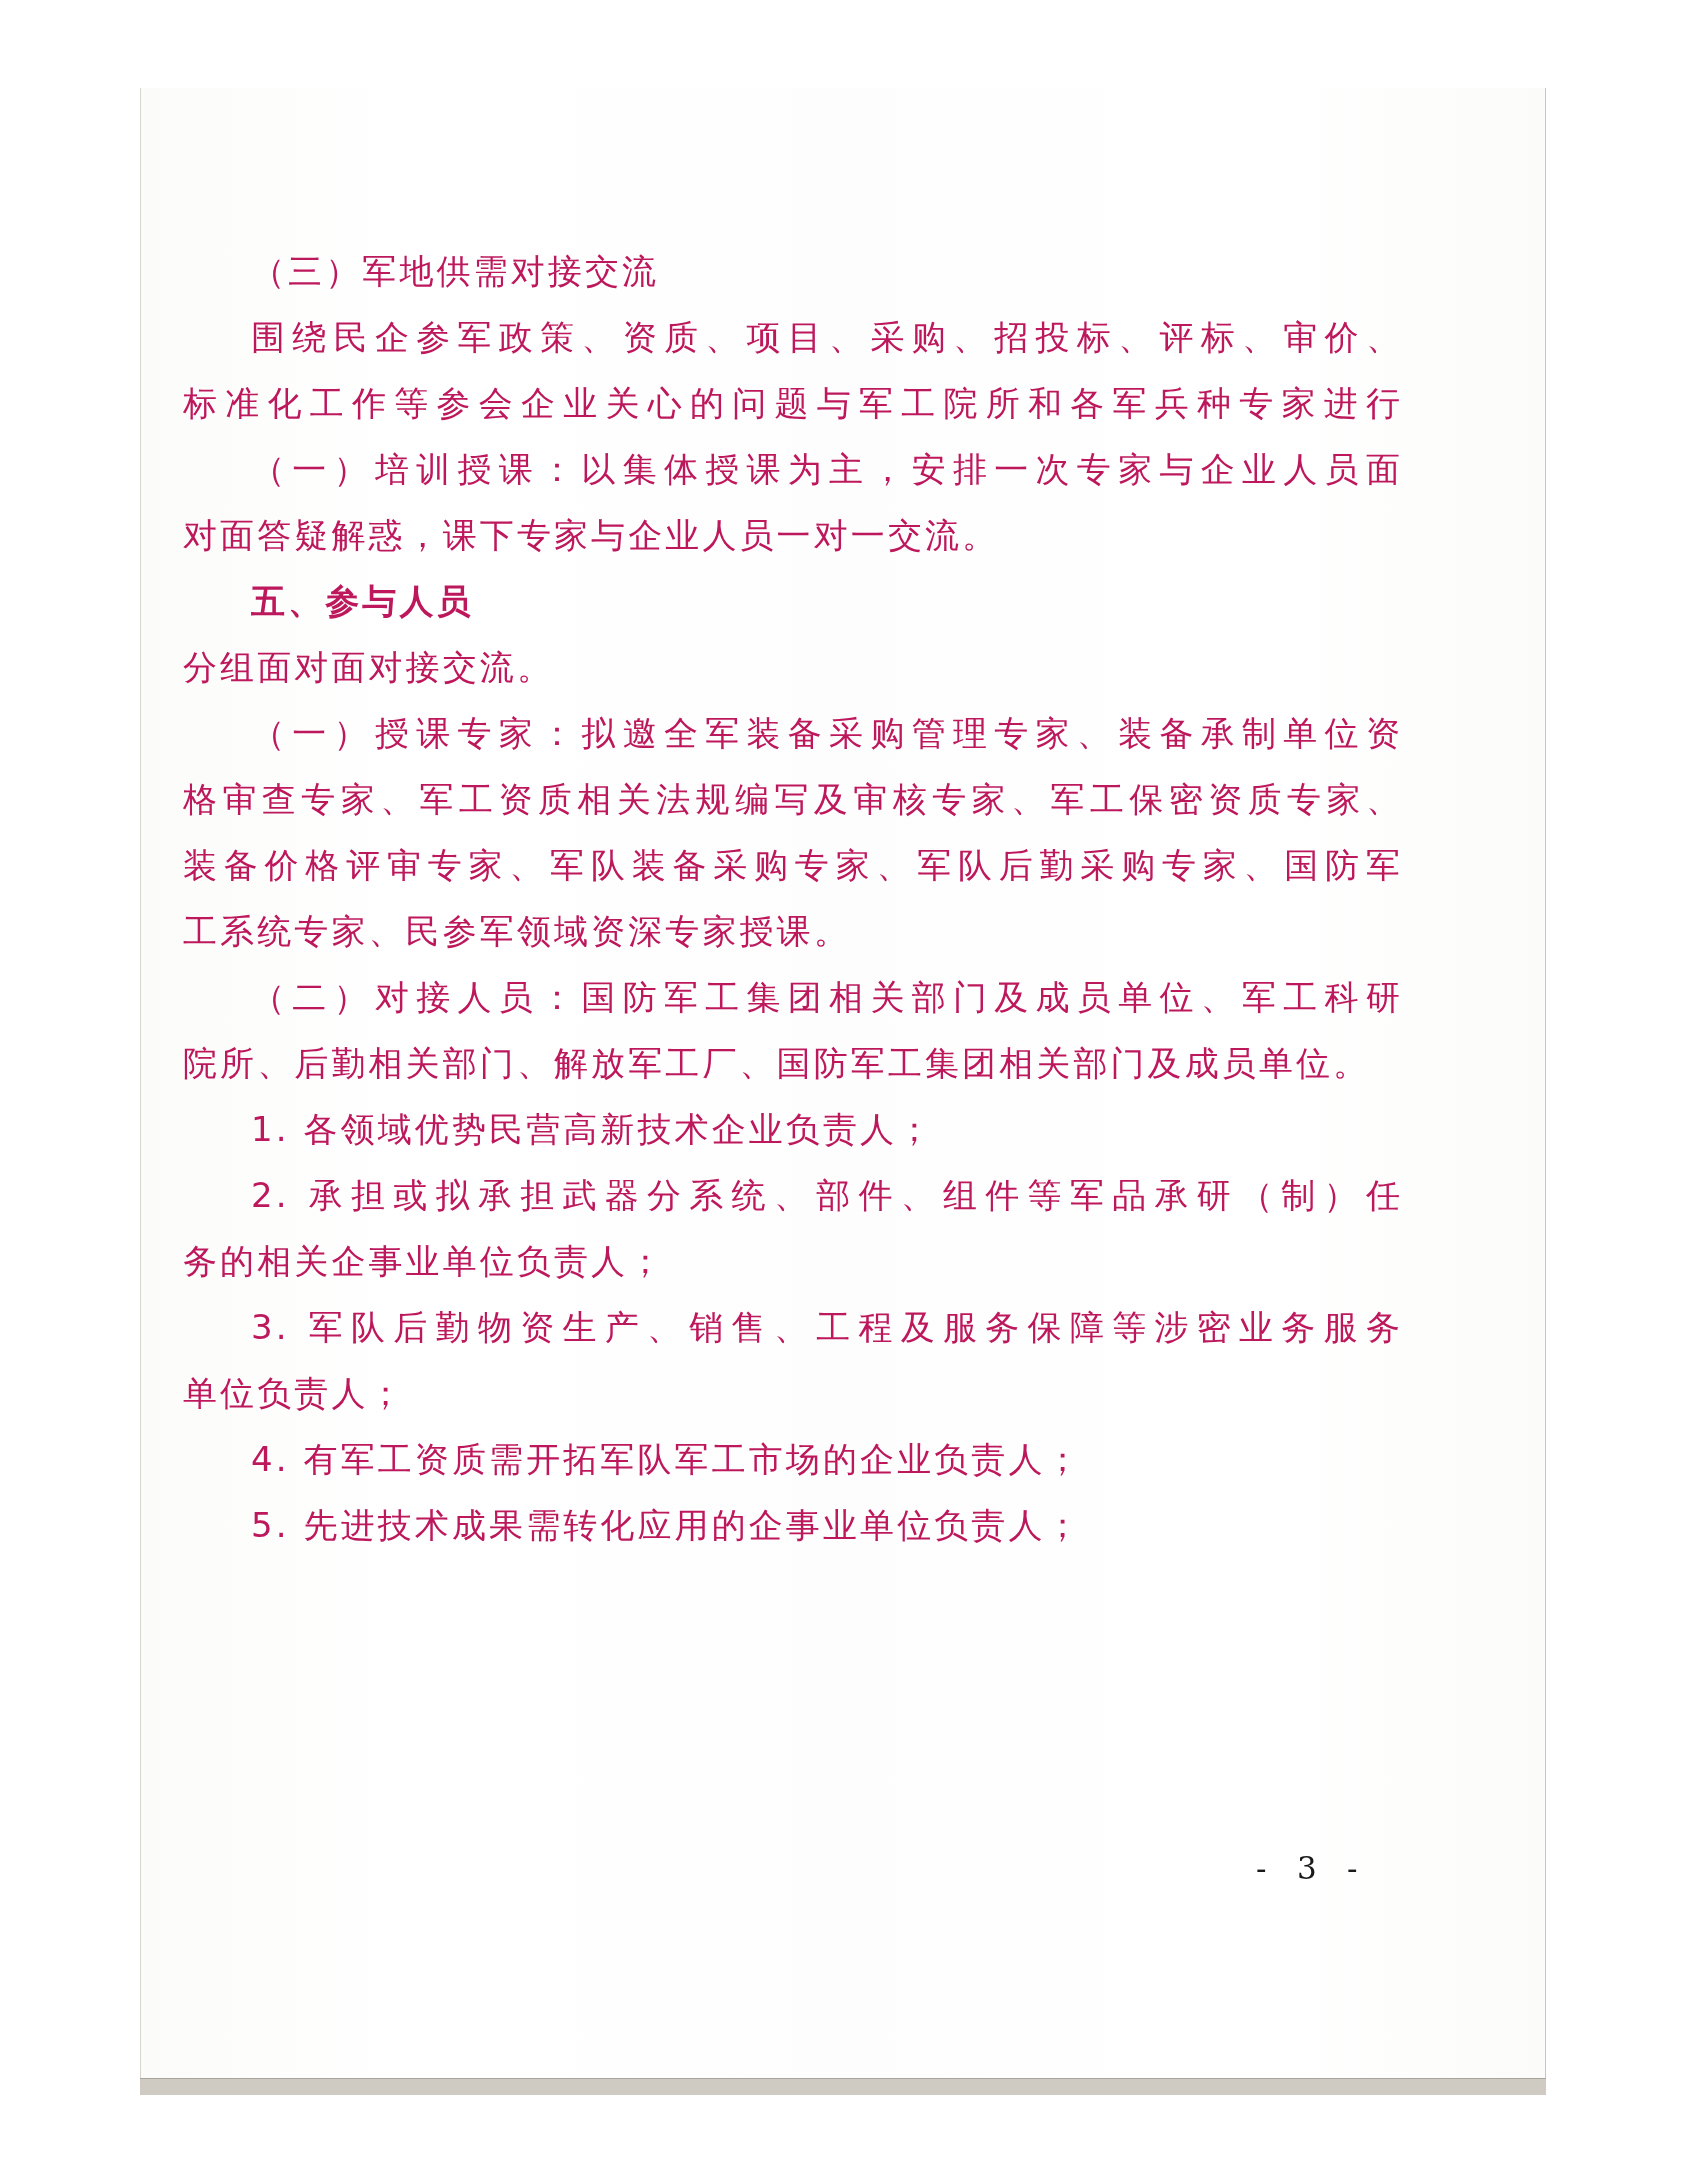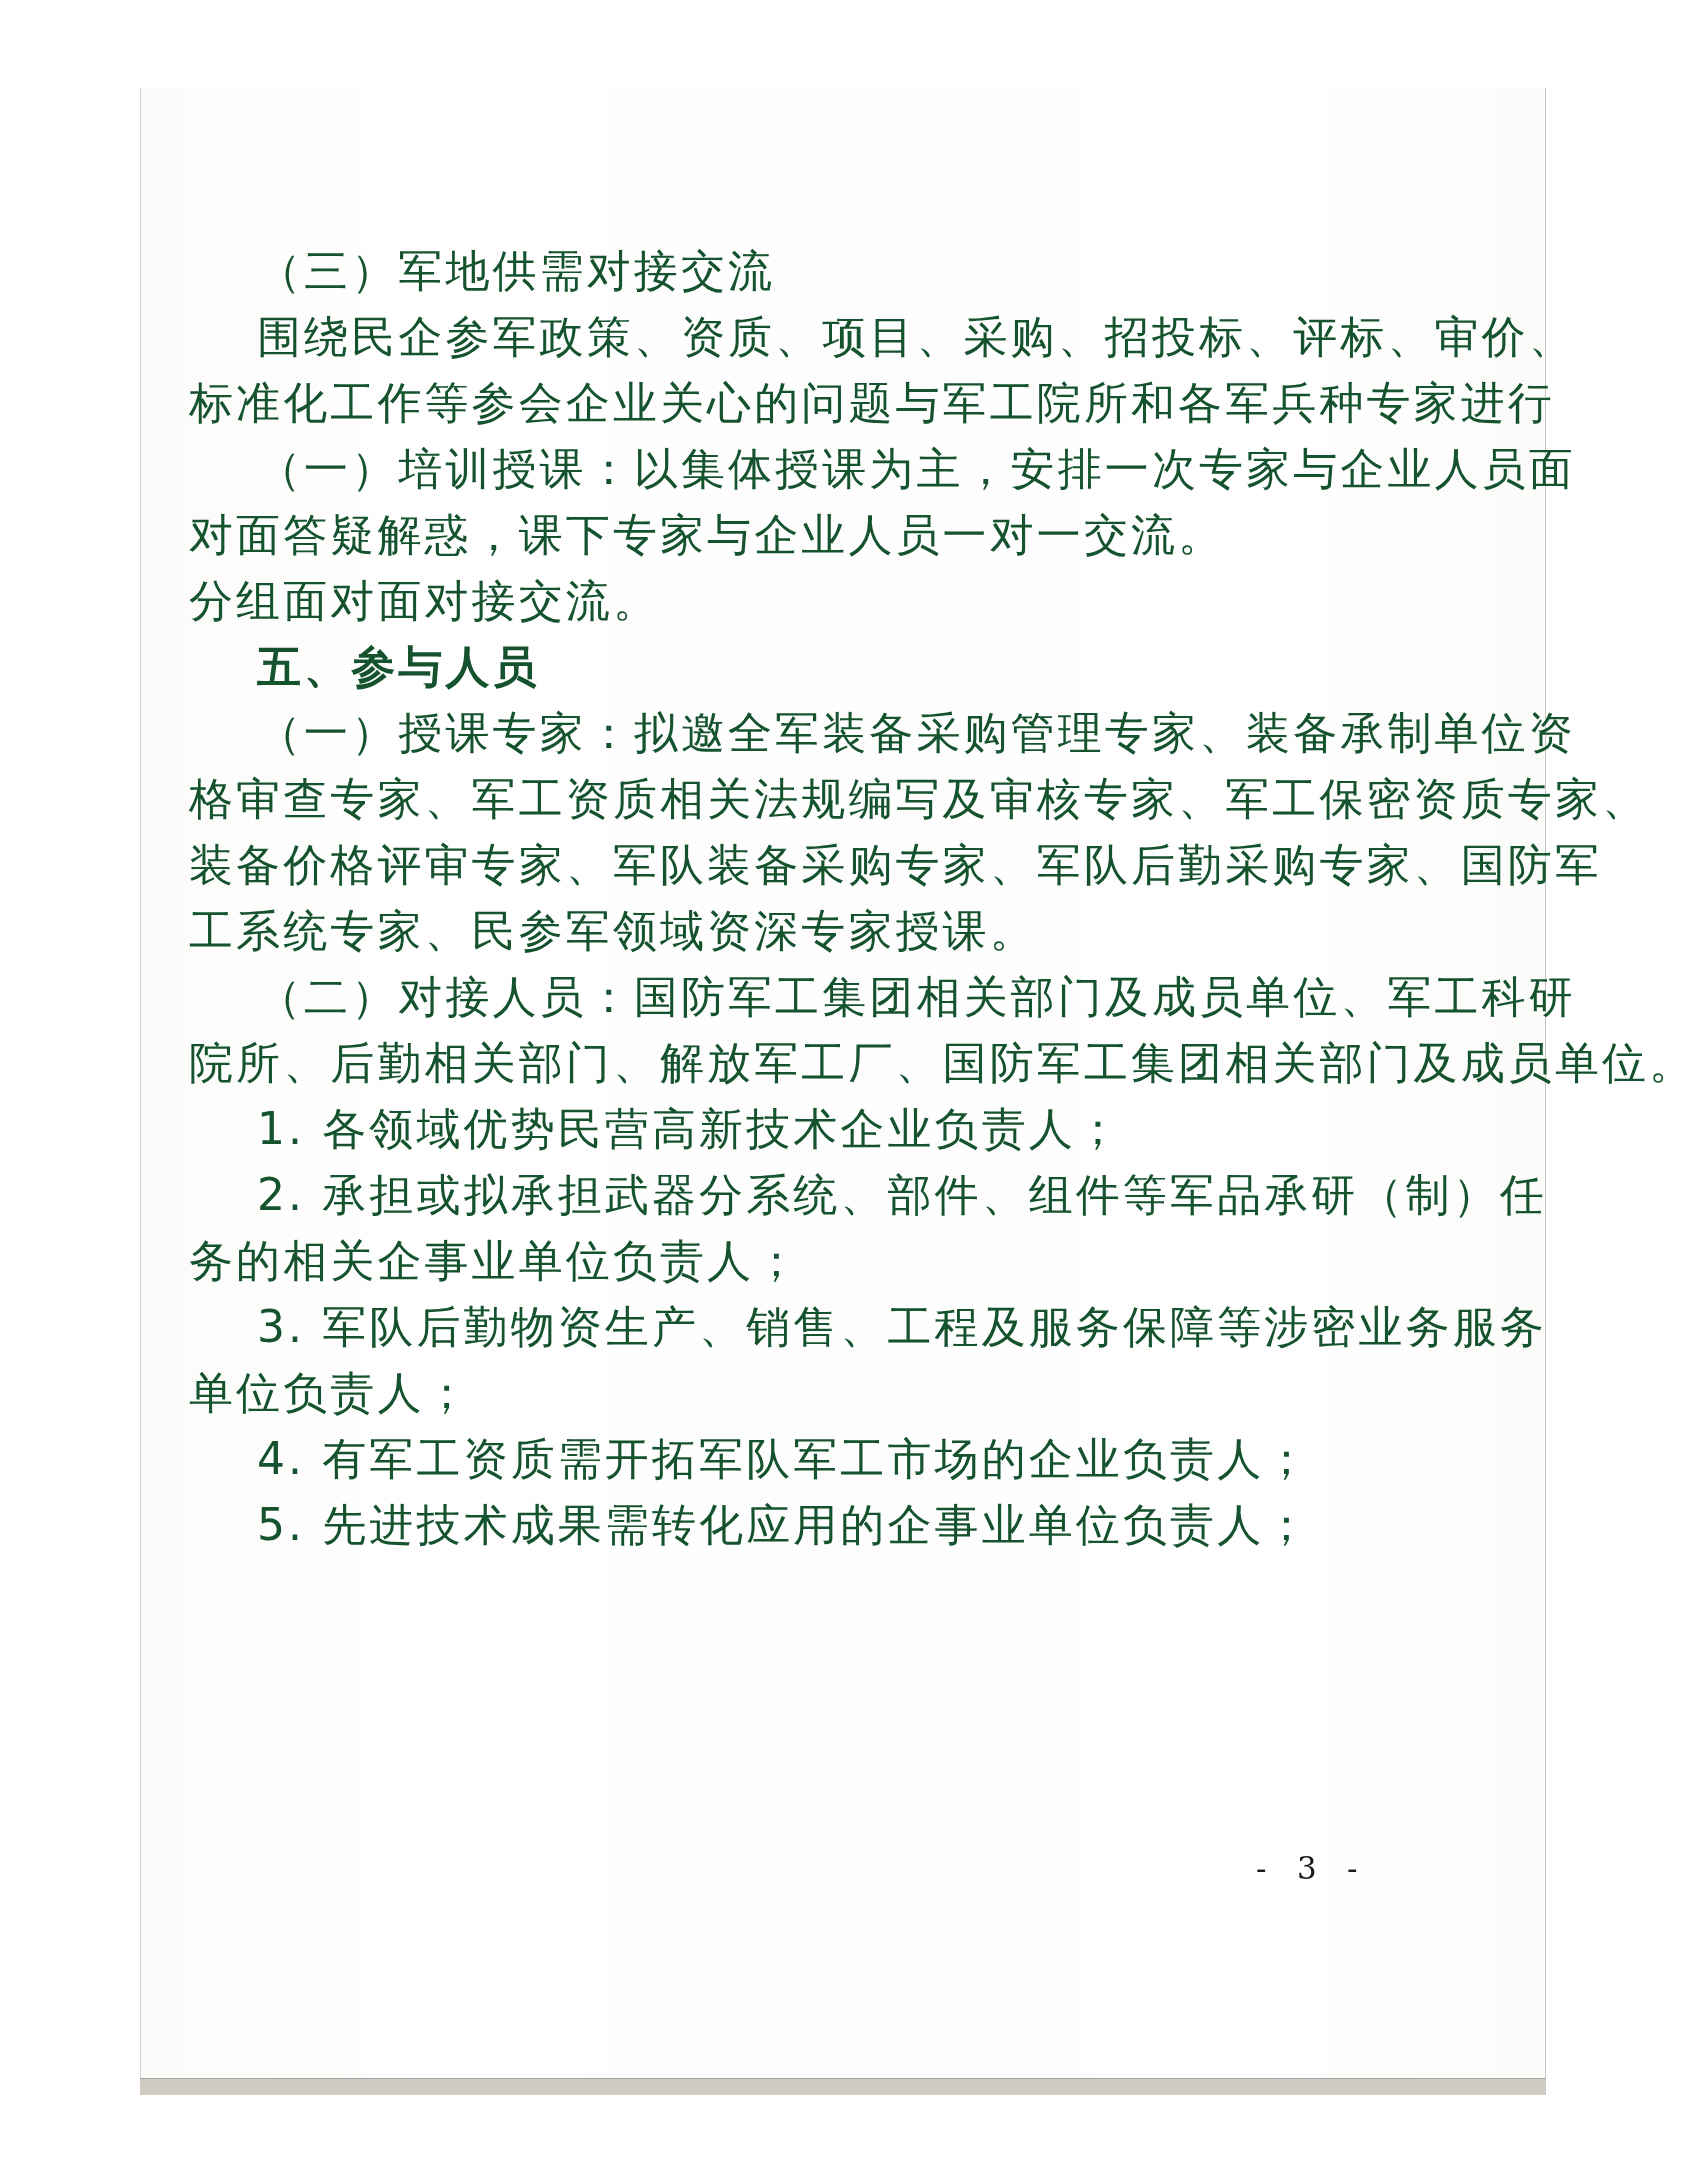--- a/index.html
+++ b/index.html
@@ -11,22 +11,22 @@
     position:absolute; left:140px; top:88px; width:1406px; height:2005px;
     background: linear-gradient(90deg,#fbfbfa 0%,#ffffff 20%,#fdfdfd 50%,#ffffff 80%,#fbfbfa 100%);
     border-right:1.6px solid #c9c6bf; border-left:1px solid #d8d5cf;
     box-sizing:border-box;
   }
   .page-bottom-strip {
     position:absolute; left:140px; top:2078px; width:1406px; height:15.5px;
     background:#cfcbc2; border-top:1px solid #a8a59e;
   }
   .content {
-    position:absolute; left:189px; top:238px; width:1220px;
-    color:#14532d; font-size:44px; line-height:66px; letter-spacing:3.1px;
+    position:absolute; left:183px; top:238px; width:1220px;
+    color:#be185d; font-size:34px; line-height:66px; letter-spacing:3.1px;
   }
   .line { white-space:nowrap; height:66px; text-align:justify; text-align-last:justify; }
   .line.last { text-align-last:left; }
   .indent { padding-left:68px; }
   .h1 { font-weight:bold; }
   .bold { font-weight:normal; }
   .page-number {
     position:absolute; left:1256px; top:1850px; font-size:31px; color:#1a1a1a;
     font-family:"DejaVu Serif", serif; letter-spacing:10.3px;
   }
@@ -40,23 +40,23 @@
 <div class="content">
 
   <div class="line last indent">（三）军地供需对接交流</div>
   <div class="line indent">围绕民企参军政策、资质、项目、采购、招投标、评标、审价、</div>
   <div class="line">标准化工作等参会企业关心的问题与军工院所和各军兵种专家进行</div>
 
   <div class="line indent">
     <span class="bold">（一）培训授课：</span><span>以集体授课为主，安排一次专家与企业人员面</span>
   </div>
   <div class="line last">对面答疑解惑，课下专家与企业人员一对一交流。</div>
+  <div class="line last indent h1">五、参与人员</div>
+
   <div class="line last">分组面对面对接交流。</div>
-
-  <div class="line last indent h1">五、参与人员</div>
   <div class="line indent">
     <span class="bold">（一）授课专家：</span><span>拟邀全军装备采购管理专家、装备承制单位资</span>
   </div>
   <div class="line">格审查专家、军工资质相关法规编写及审核专家、军工保密资质专家、</div>
   <div class="line">装备价格评审专家、军队装备采购专家、军队后勤采购专家、国防军</div>
   <div class="line last">工系统专家、民参军领域资深专家授课。</div>
 
   <div class="line indent">
     <span class="bold">（二）对接人员：</span><span>国防军工集团相关部门及成员单位、军工科研</span>
   </div>

